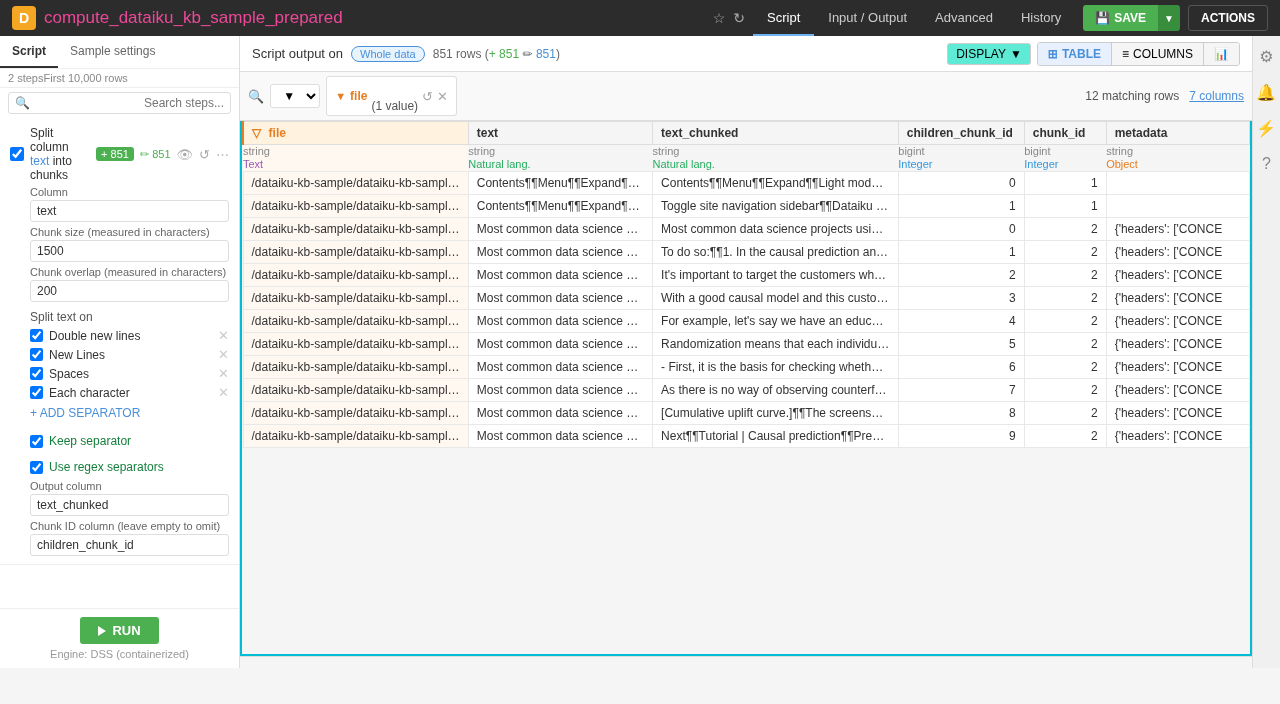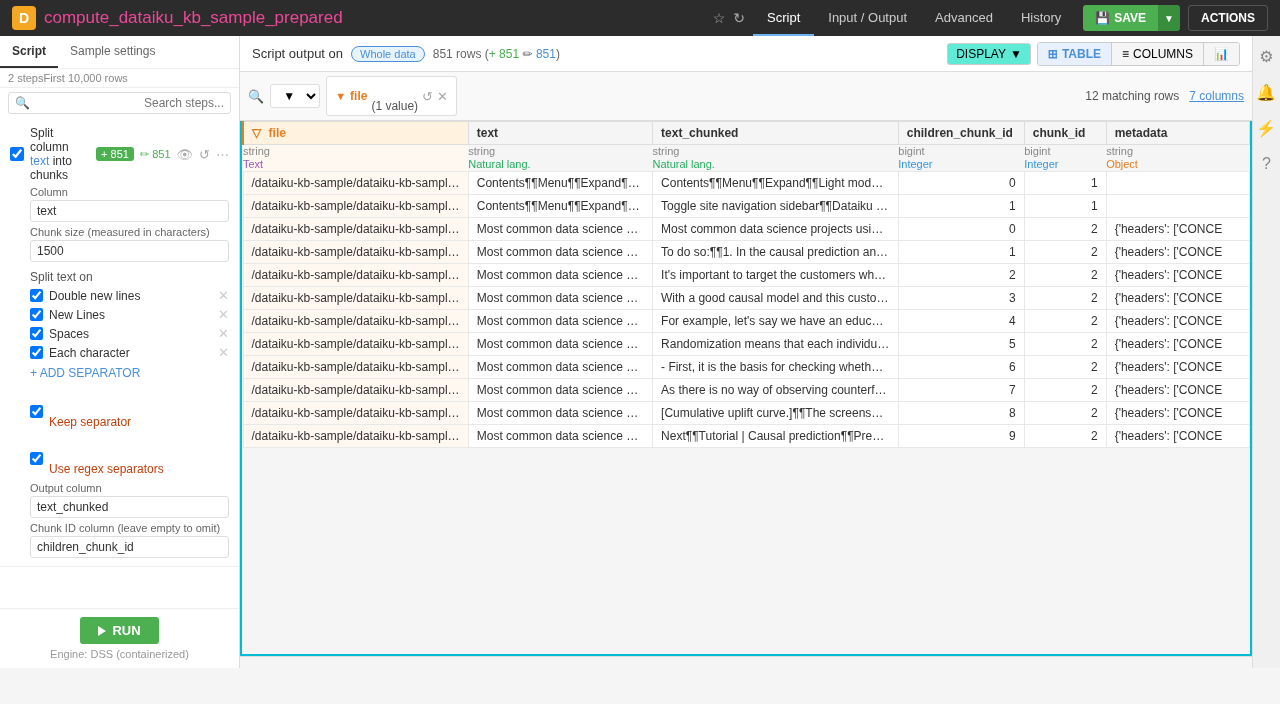--- a/index.html
+++ b/index.html
@@ -43,21 +43,21 @@
     .step-details { padding-left: 20px; display: flex; flex-direction: column; gap: 4px; }
     .form-group { display: flex; flex-direction: column; gap: 2px; }
     .form-label { font-size: 11px; color: #666; }
     .form-input { border: 1px solid #ddd; border-radius: 3px; padding: 3px 6px; font-size: 12px; color: #333; outline: none; }
     .split-text-on { font-size: 12px; color: #555; margin-top: 4px; margin-bottom: 2px; }
     .checkbox-row { display: flex; align-items: center; gap: 6px; padding: 2px 0; }
     .checkbox-row label { font-size: 12px; color: #333; flex: 1; }
     .del-icon { color: #ccc; cursor: pointer; font-size: 13px; margin-left: auto; }
     .add-separator { color: #4a90d9; font-size: 12px; cursor: pointer; display: flex; align-items: center; gap: 4px; padding: 4px 0; }
     .keep-sep-row { display: flex; align-items: center; gap: 6px; padding: 2px 0; margin-top: 4px; }
-    .keep-sep-row label { font-size: 12px; color: #c2410c; margin-top: 21px; }
+    .keep-sep-row label { font-size: 12px; color: #15803d; }
     
     .run-footer { padding: 8px 10px; border-top: 1px solid #eee; display: flex; flex-direction: column; align-items: center; gap: 4px; margin-top: auto; }
     .run-btn { display: flex; align-items: center; gap: 6px; background: #4CAF50; color: #fff; border: none; border-radius: 3px; padding: 6px 18px; font-size: 13px; font-weight: 600; cursor: pointer; }
     .run-btn-triangle { width: 0; height: 0; border-top: 5px solid transparent; border-bottom: 5px solid transparent; border-left: 8px solid #fff; }
     .engine-text { font-size: 11px; color: #999; }
 
     
     .right-content { flex: 1; display: flex; flex-direction: column; overflow: hidden; }
     .whole-data-badge { background: #e8f4fd; color: #4a90d9; border: 1px solid #4a90d9; border-radius: 10px; padding: 1px 8px; font-size: 11px; font-weight: 500; cursor: pointer; }
 
@@ -151,20 +151,24 @@
         <span style="color:#aaa; font-size:13px; cursor:pointer;">⋯</span>
       </div>
       <div class="step-details">
         <div class="form-group">
           <label class="form-label">Column</label>
           <input class="form-input" type="text" value="text" style="">
         </div>
         <div class="form-group">
           <label class="form-label">Chunk size (measured in characters)</label>
           <input class="form-input" type="text" value="1500" style="">
+        </div>
+        <div class="form-group">
+          <label class="form-label">Chunk overlap (measured in characters)</label>
+          <input class="form-input" type="text" value="200" style="">
         </div>
         <div>
           <div class="split-text-on">Split text on</div>
           <div class="checkbox-row">
             <input type="checkbox" checked="" style="">
             <label>Double new lines</label>
             <span class="del-icon">✕</span>
           </div>
           <div class="checkbox-row">
             <input type="checkbox" checked="" style="">

